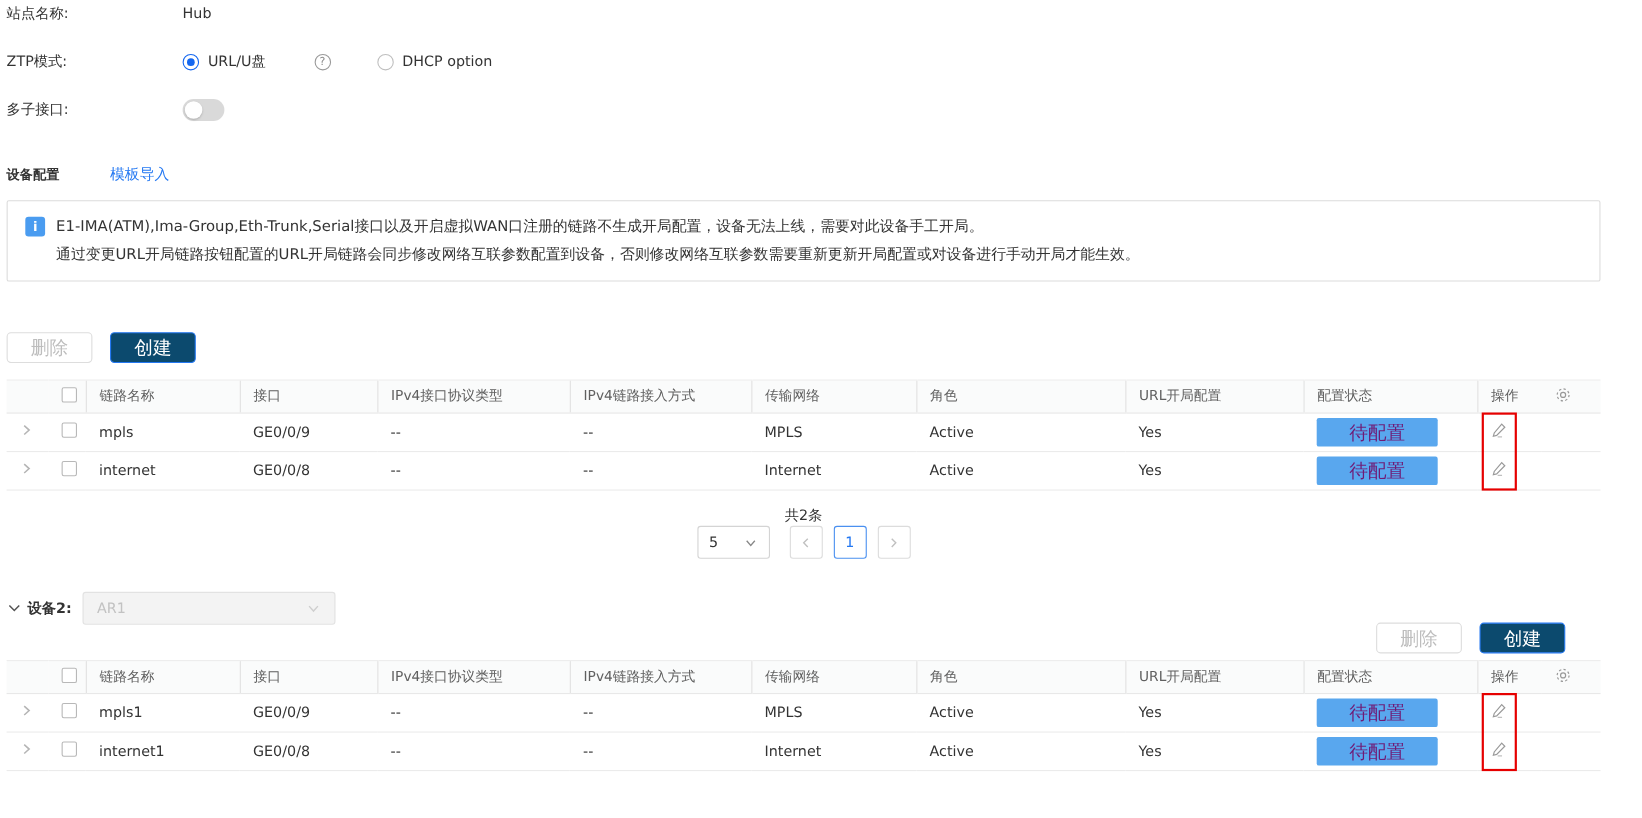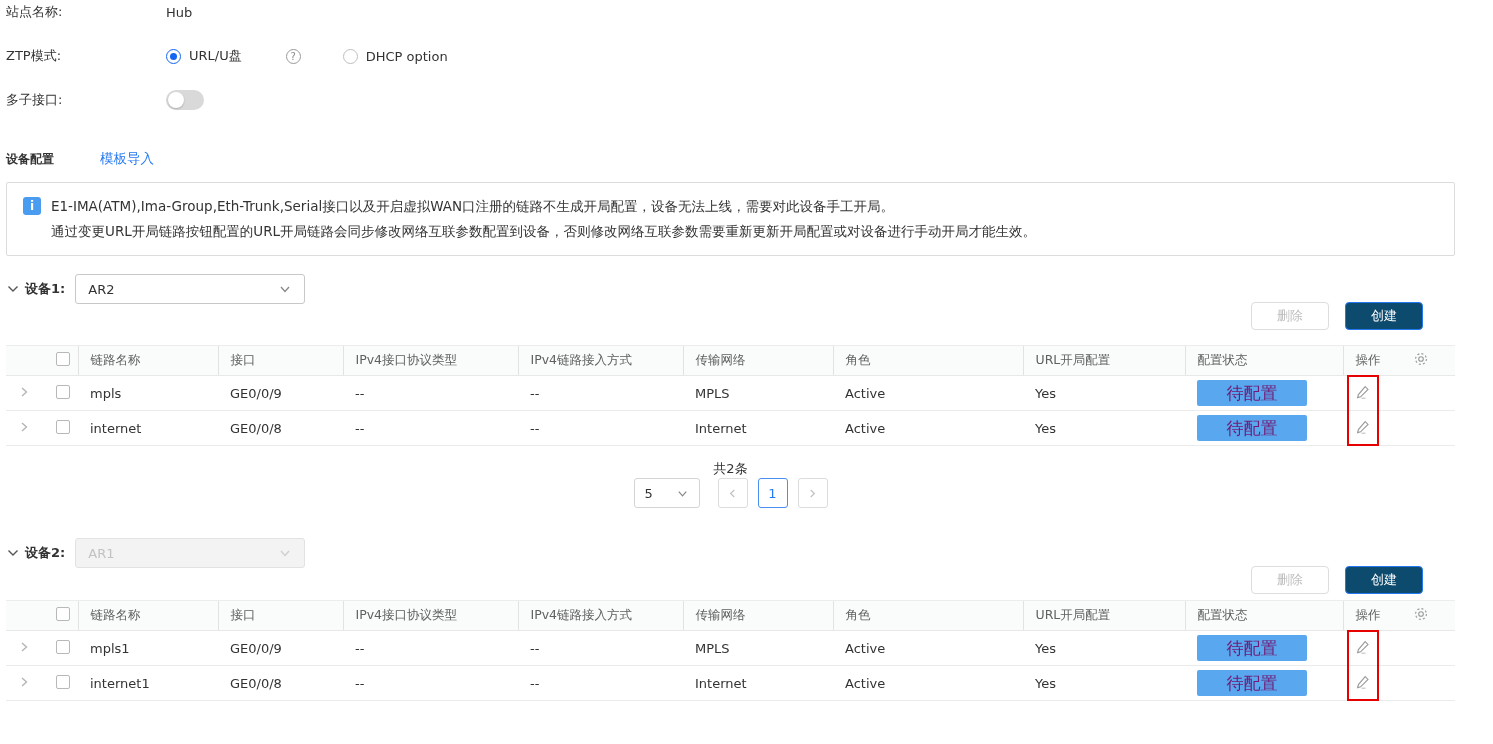--- a/index.html
+++ b/index.html
@@ -38,21 +38,21 @@
 
   
   .device-head { display:flex; justify-content:space-between; align-items:flex-start; height:56px; margin-top:18px; }
   .device-left { display:flex; align-items:center; height:30px; }
   .collapse-ico { display:inline-flex; margin-right:5px; }
   .device-label { font-weight:bold; color:#333; margin-right:10px; }
   .select { width:230px; height:30px; border:1px solid #c8c8c8; border-radius:3px; display:flex;
             align-items:center; justify-content:space-between; padding:0 12px; cursor:pointer; background:#fff; }
   .select.disabled { background:#f3f3f3; border-color:#e2e2e2; color:#c2c2c2; cursor:default; }
   .btn-row { display:flex; align-self:flex-end; gap:16px; padding-right:32px; }
-  .btn { height:28px; min-width:78px; border-radius:4px; font-size:13px; padding:0 18px; cursor:pointer;
+  .btn { height:28px; min-width:78px; border-radius:4px; font-size:17px; padding:0 18px; cursor:pointer;
          display:inline-flex; align-items:center; justify-content:center;font-family:Liberation Mono, monospace; }
   .btn.ghost-disabled { background:#fff; border:1px solid #ddd; color:#bdbdbd; }
   .btn.primary { background:#0c4a6e; border:1px solid #2478f2; color:#fff; }
 
   
   .table-wrap { position:relative; margin-top:15px; }
   table { width:100%; border-collapse:collapse; table-layout:fixed; }
   thead th { height:30px; background:#fafbfb; border-top:1px solid #ededed; border-bottom:1px solid #e8e8e8;
              font-weight:normal; color:#606060; font-size:12.5px; text-align:left; padding:0 12px; }
   thead th.sep { border-left:1px solid #e2e2e2; }
@@ -116,34 +116,20 @@
 
   <div class="notice">
     <i class="info-icon">i</i>
     <div class="notice-lines">
       <div>E1-IMA(ATM),Ima-Group,Eth-Trunk,Serial接口以及开启虚拟WAN口注册的链路不生成开局配置，设备无法上线，需要对此设备手工开局。</div>
       <div>通过变更URL开局链路按钮配置的URL开局链路会同步修改网络互联参数配置到设备，否则修改网络互联参数需要重新更新开局配置或对设备进行手动开局才能生效。</div>
     </div>
   </div>
 
   <div class="device-head">
-    <div class="device-left">
-      <span class="collapse-ico">
-        <svg width="14" height="14" viewBox="0 0 14 14">
-            <polyline points="2.5,4.5 7,9 11.5,4.5" fill="none" stroke="#555" stroke-width="1.4"></polyline>
-          </svg>
-      </span>
-      <span class="device-label">设备1:</span>
-      <div class="select">
-        <span>AR2</span>
-        <svg width="14" height="14" viewBox="0 0 14 14">
-            <polyline points="3,5 7,9.5 11,5" fill="none" stroke="#888" stroke-width="1.3"></polyline>
-          </svg>
-      </div>
-    </div>
     <div class="btn-row">
       <button class="btn ghost-disabled">删除</button>
       <button class="btn primary">创建</button>
     </div>
   </div>
 
   <div class="table-wrap">
     <table>
       <colgroup>
         <col style="width:38px">

